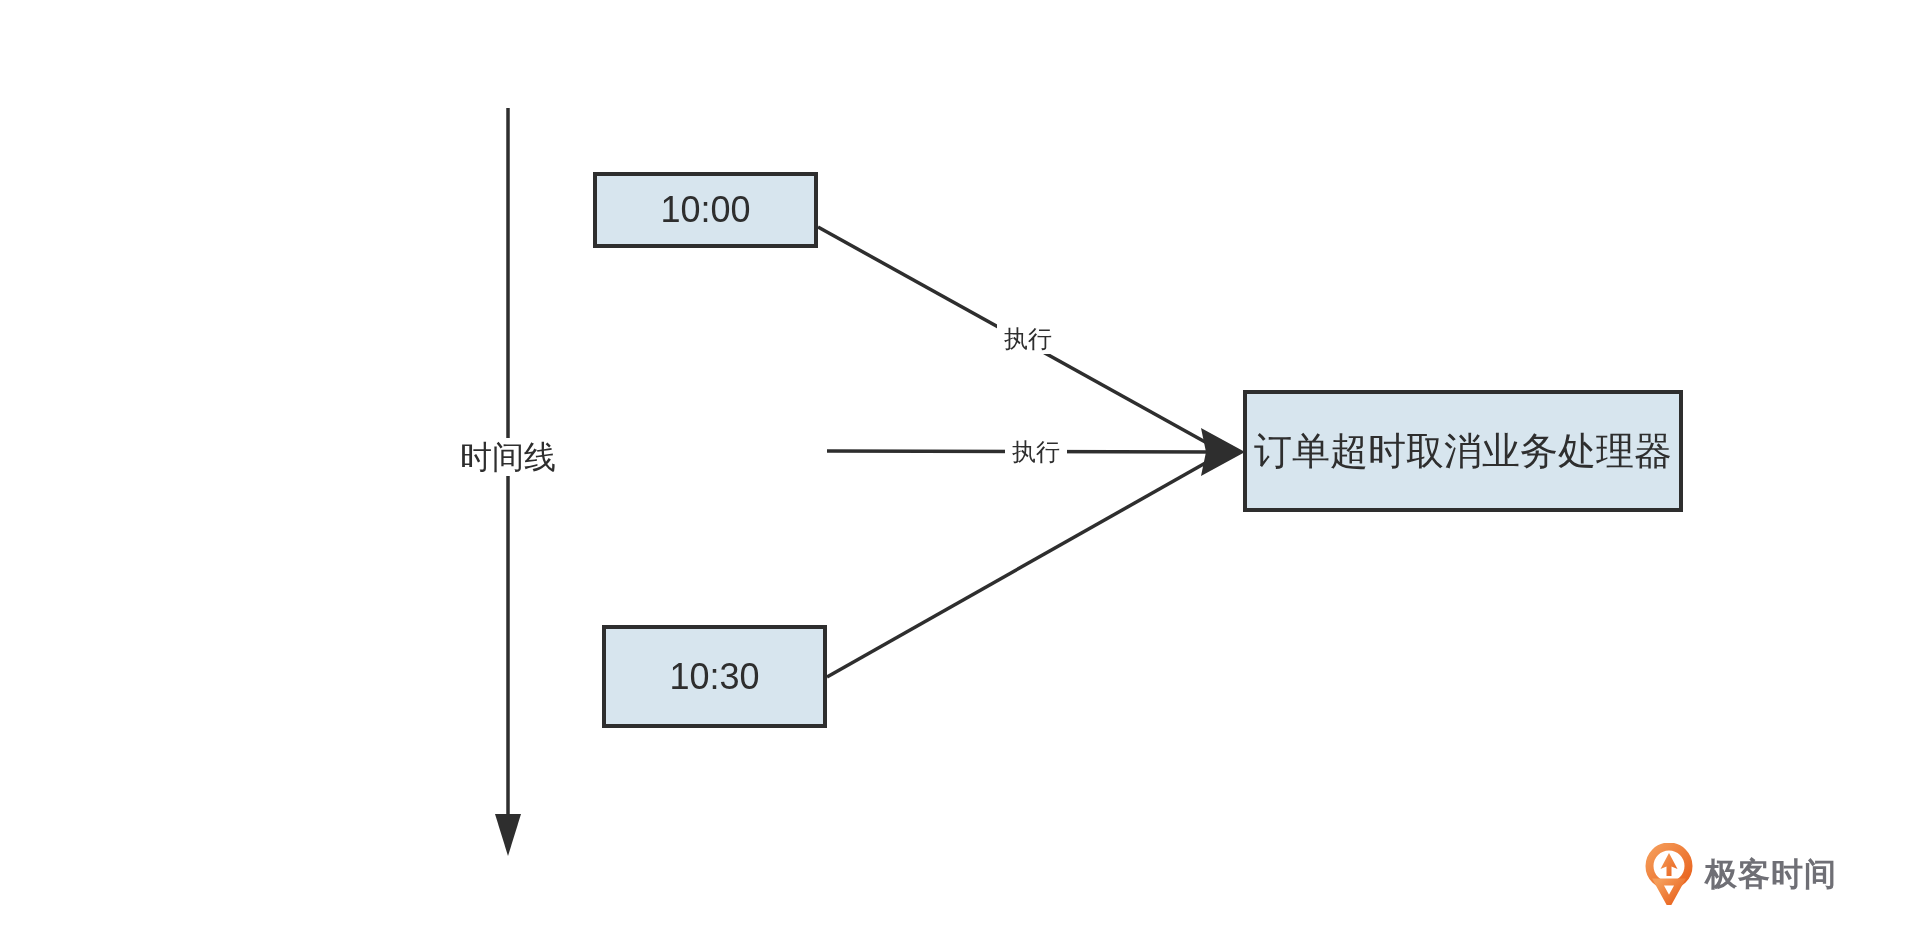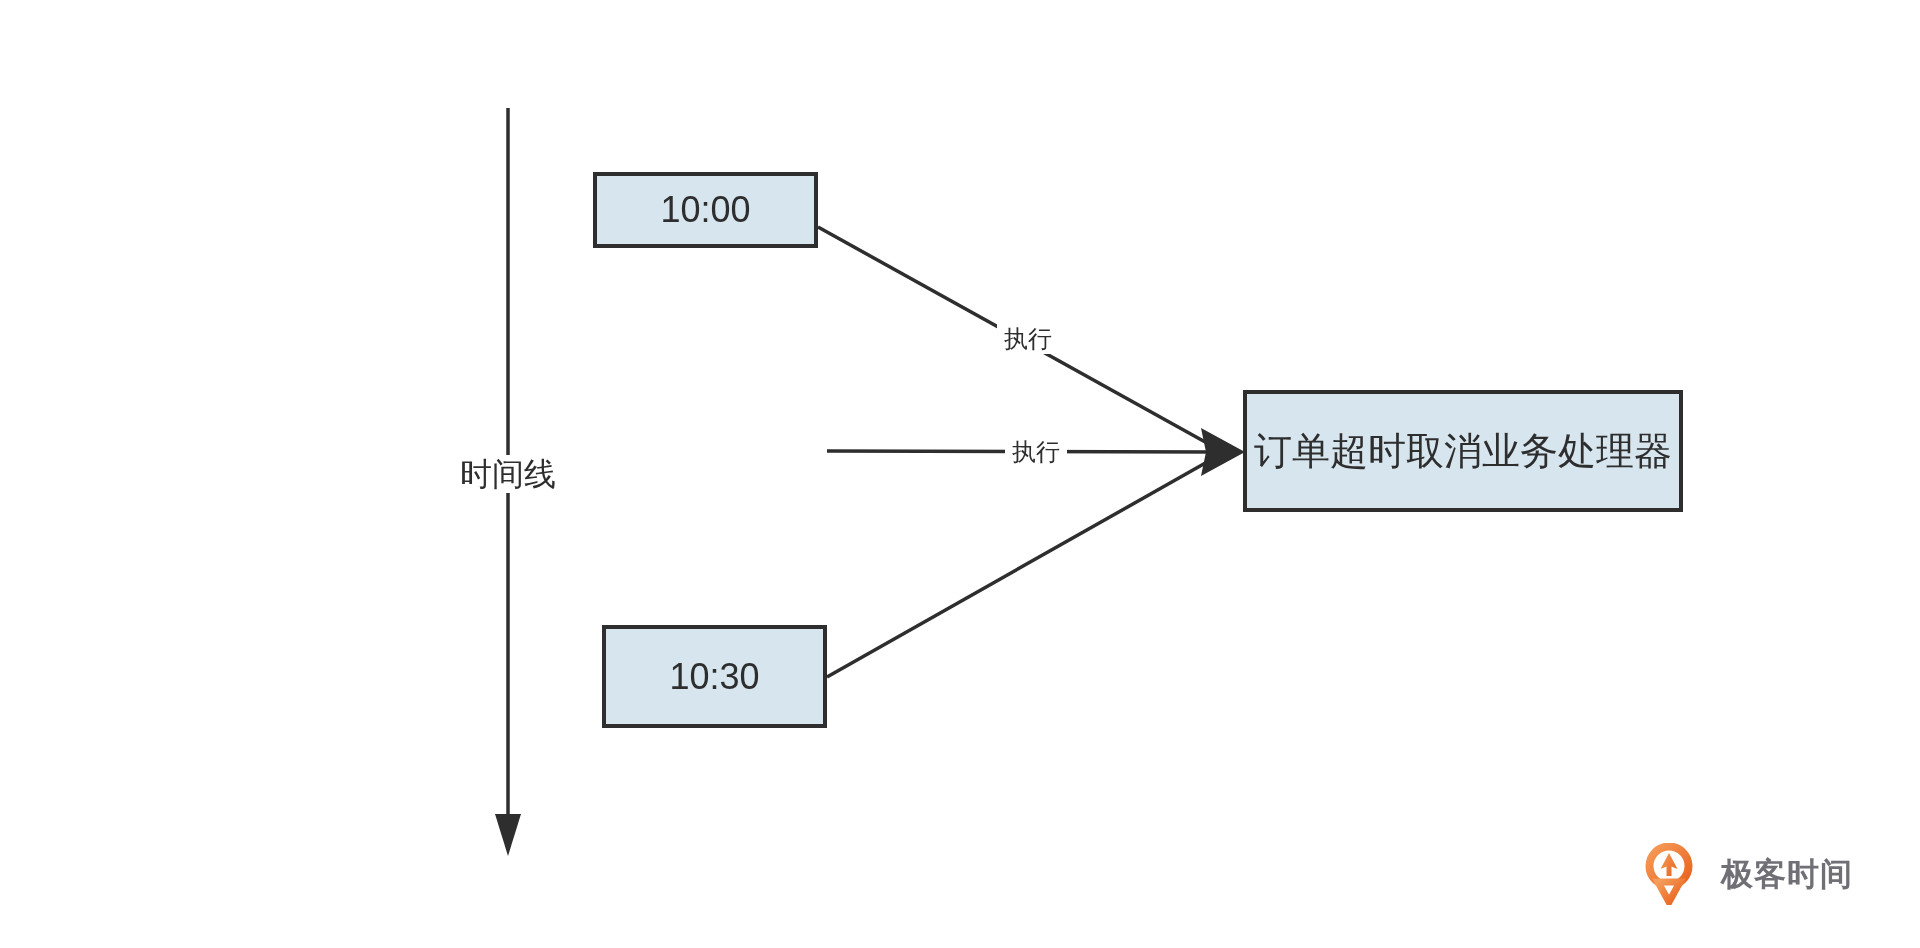--- a/index.html
+++ b/index.html
@@ -58,29 +58,29 @@
   }
   .line-label {
     position: absolute;
     transform: translate(-50%, -50%);
     background: var(--canvas-bg, #ffffff);
     color: var(--label-text, #2e2e2e);
     padding: 3px 7px;
     white-space: nowrap;
     line-height: 1;
   }
-  .timeline-label { left: 508px; top: 474px; font-size: 32px; }
+  .timeline-label { left: 508px; top: 457px; font-size: 32px; }
   .exec-label-1 { left: 1028px; top: 339px; font-size: 24px; }
   .exec-label-2 { left: 1036px; top: 452px; font-size: 24px; }
   .brand-logo {
     position: absolute;
     left: 1645px; top: 843px;
     display: flex;
     align-items: center;
-    gap: 28px;
+    gap: 12px;
   }
   .brand-logo-text {
     font-size: 32px;
     font-weight: bold;
     letter-spacing: 1px;
     color: var(--logo-text, #6f6f75);
     line-height: 62px;
   }
 </style>
 </head>

